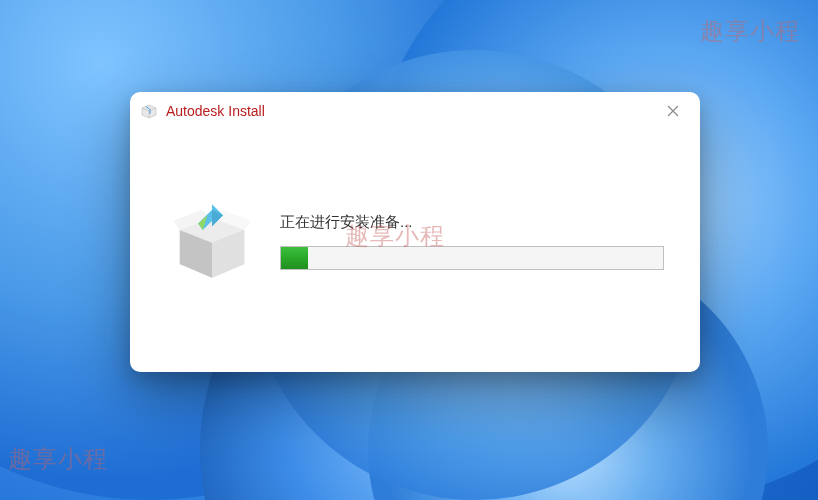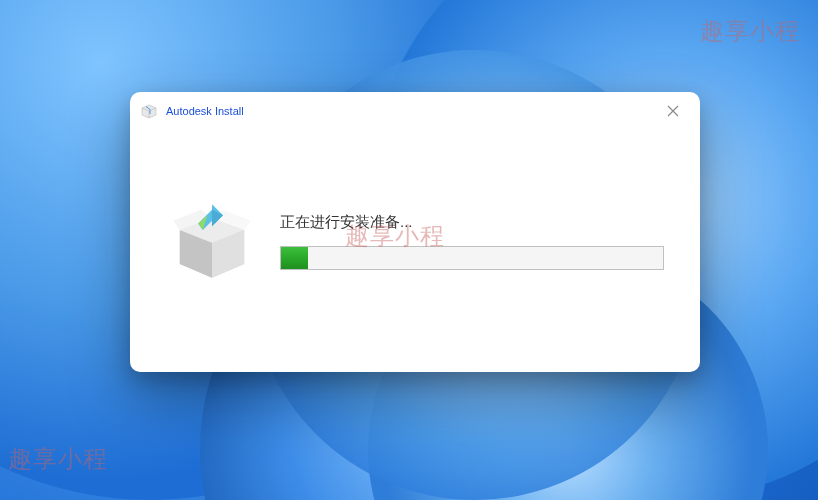--- a/index.html
+++ b/index.html
@@ -69,22 +69,22 @@
       border-bottom: 1px solid transparent;
     }
     .title-icon {
       width: 18px;
       height: 18px;
       margin-right: 8px;
       flex-shrink: 0;
     }
     .title-text {
       flex: 1;
-      font-size: 11px;
-      color: #1d4ed8;
+      font-size: 14px;
+      color: #b91c1c;
       font-weight: 400;
     }
     .close-btn {
       width: 30px;
       height: 30px;
       display: flex;
       align-items: center;
       justify-content: center;
       color: #8a8a8a;
       cursor: pointer;

